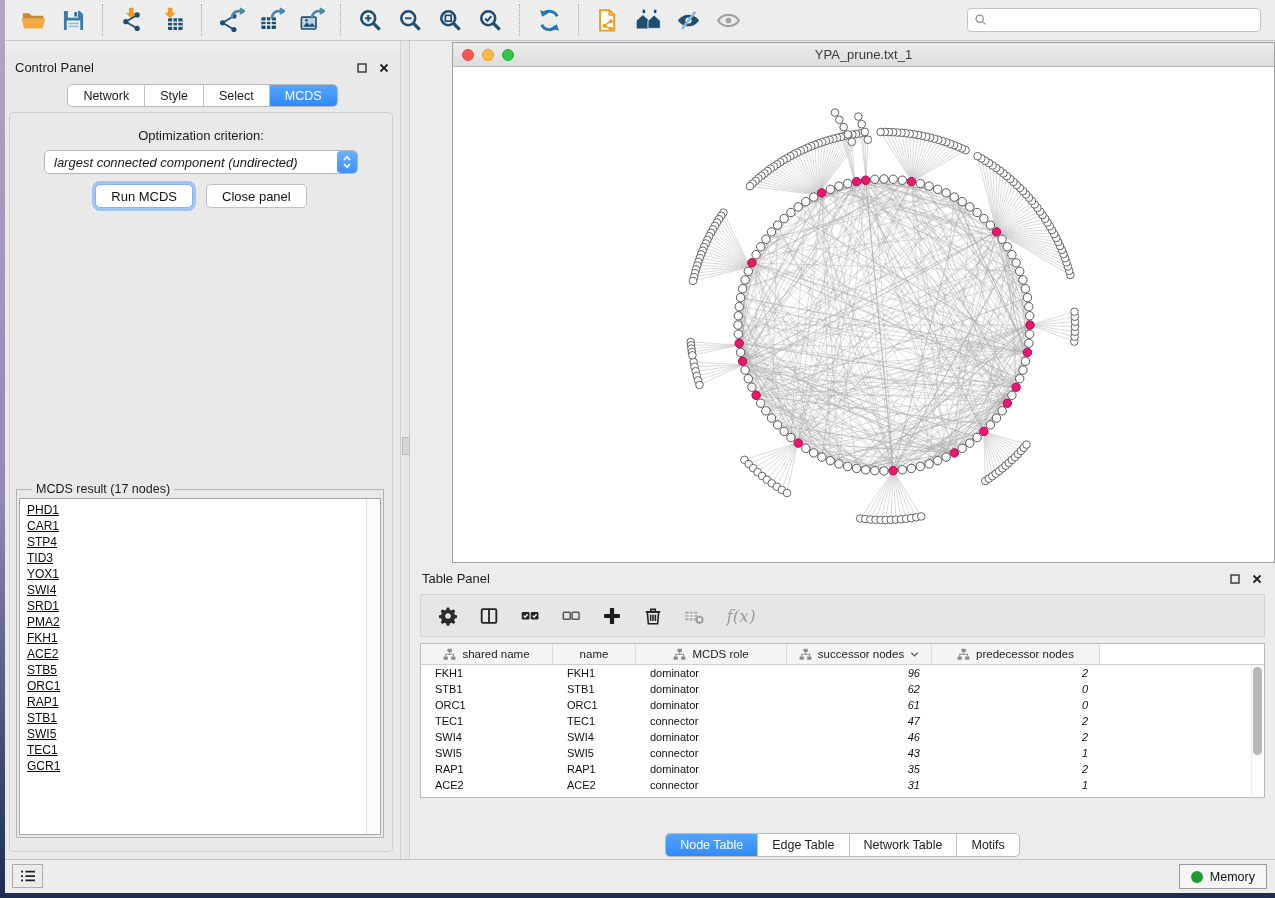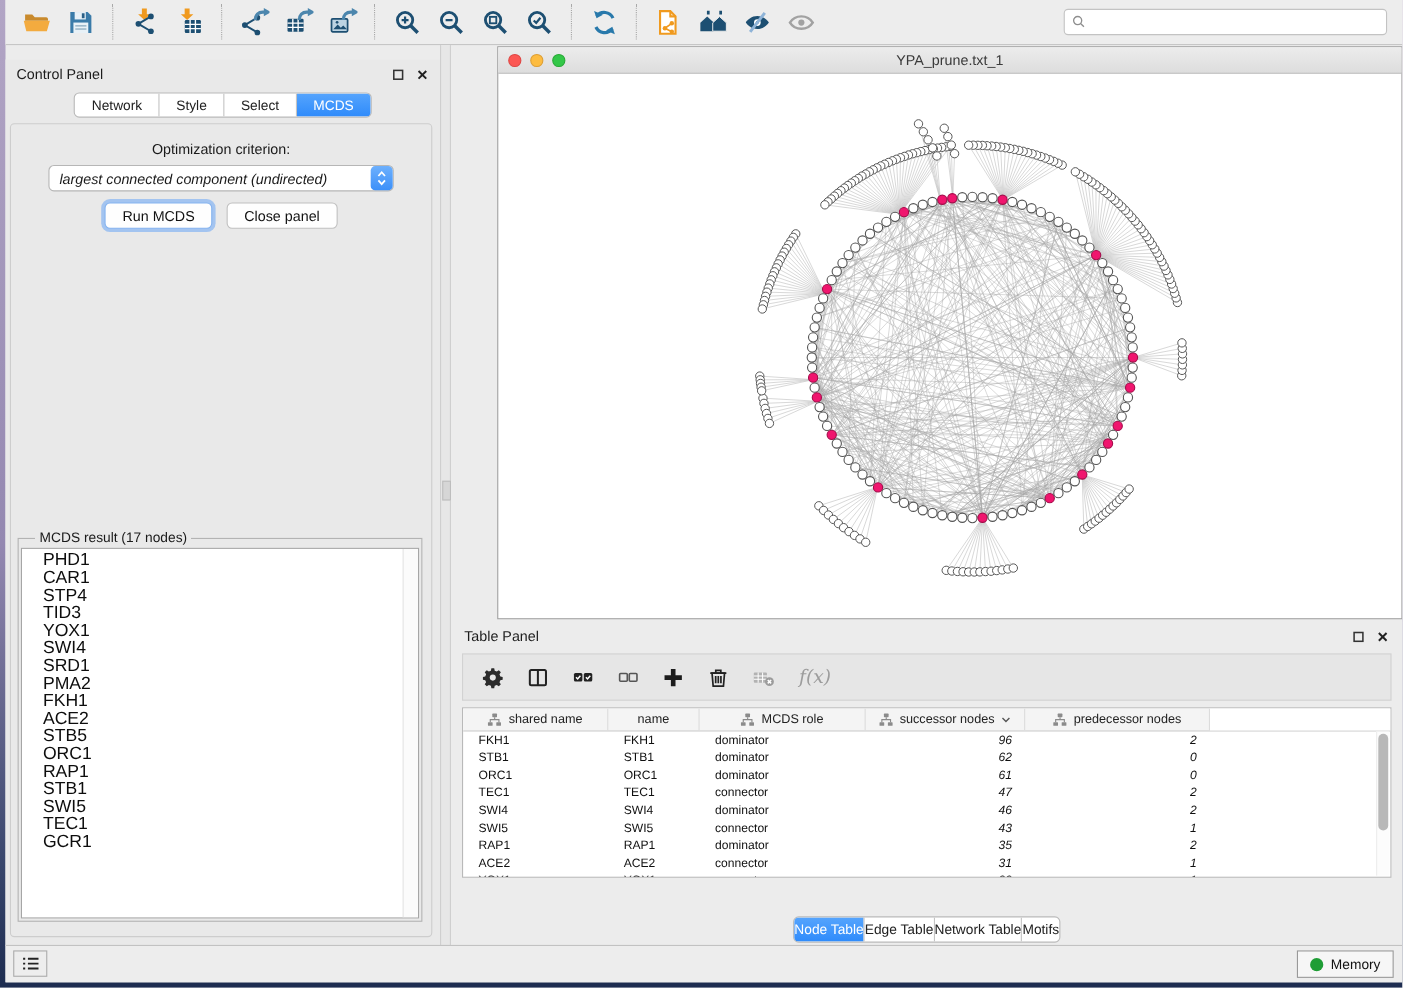--- a/index.html
+++ b/index.html
@@ -40,21 +40,21 @@
   .popup .pop-accent{width:20px;height:22px;border-radius:4px;background:linear-gradient(#6db0fd,#3c90f9);
     display:flex;align-items:center;justify-content:center;margin-right:0.5px;}
   .btn-row{display:flex;justify-content:center;gap:13px;margin-top:10px;align-items:center;}
   .mbtn{height:24px;padding:0 15px;font-size:13px;font-family:"Liberation Sans",sans-serif;background:#fefefe;
     border:1px solid #c0c0c0;border-radius:5px;color:#111;}
   .mbtn.focused{border-color:#85b3ef;box-shadow:0 0 0 3px rgba(106,166,245,.55);}
   .mcds-group{position:absolute;left:6px;right:8px;top:369px;bottom:13px;border:1px solid #b3b3b3;margin:0;padding:0;}
   .mcds-group legend{font-size:12.5px;padding:0 4px;margin-left:15px;}
   .mcds-list{position:absolute;left:2px;right:2px;top:2px;bottom:2px;background:#fff;border:1px solid #a6a6a6;overflow:hidden;}
   .mcds-scroll{position:absolute;right:0;top:0;bottom:0;width:13px;background:#fbfbfb;border-left:1px solid #e4e4e4;}
-  .mcds-item{font-size:16px;line-height:16px;padding-left:19px;color:#0d0d0d;}
+  .mcds-item{font-size:12px;line-height:16px;padding-left:7px;color:#0d0d0d;text-decoration:underline;}
   .mcds-list .items{padding-top:3px;}
 
   
   .vsplit{position:absolute;left:395px;top:41px;width:10px;bottom:33px;background:#e7e7e7;
     border-left:1px solid #cfcfcf;border-right:1px solid #cfcfcf;box-sizing:border-box;}
   .vsplit .grip{position:absolute;left:1px;top:396px;width:6px;height:16px;background:#d6d6d6;border:1px solid #bdbdbd;}
   .hsplit{position:absolute;left:405px;right:0;top:563px;height:3px;background:#e4e4e4;}
   .hsplit .grip{position:absolute;left:430px;top:-3px;width:16px;height:6px;background:#d6d6d6;border:1px solid #bdbdbd;}
 
   
@@ -84,21 +84,21 @@
   .th:last-child,.th.empty{border-right:none;background:#fff;}
   .th .shared-ic{width:13px;height:13px;flex:0 0 auto;}
   .th .sort-ic{width:9px;height:7px;flex:0 0 auto;}
   .trow{display:grid;grid-template-columns:132px 83px 151px 145px 168px 1fr;height:16px;align-items:center;}
   .td{font-size:11px;color:#101010;padding-left:14px;white-space:nowrap;overflow:hidden;}
   .td.num{text-align:right;padding-left:0;padding-right:12px;font-style:italic;}
   .tp-scroll{position:absolute;right:1px;top:21px;bottom:1px;width:11px;background:#fcfcfc;border-left:1px solid #ededed;}
   .tp-thumb{position:absolute;left:1px;right:1px;top:2px;height:88px;background:#b8b8b8;border-radius:5px;}
   .tp-tabs{position:absolute;left:0;right:0;top:268px;display:flex;justify-content:center;}
   .tp-tabs .seg{height:22px;}
-  .tp-tabs .tab{font-size:12.5px;padding:0 0;}
+  .tp-tabs .tab{font-size:12.5px;padding:0 14px;}
   .tp .panel-head{padding:0 12px;}
 
   
   .statusbar{position:absolute;left:0;right:0;bottom:0;height:33px;background:#ededed;border-top:1px solid #c2c2c2;}
   .sb-left{position:absolute;left:7px;top:4px;width:31px;height:24px;background:#ededed;border:1px solid #ababab;
     display:flex;align-items:center;justify-content:center;padding:0;}
   .sb-left svg{width:18px;height:14px;}
   .memory-btn{position:absolute;right:8px;top:4px;height:25px;background:#f6f6f6;border:1px solid #999;
     display:flex;align-items:center;gap:7px;padding:0 11px;font-size:12.5px;font-family:"Liberation Sans",sans-serif;color:#111;}
   .memdot{width:12px;height:12px;border-radius:50%;background:#1f9d35;}

